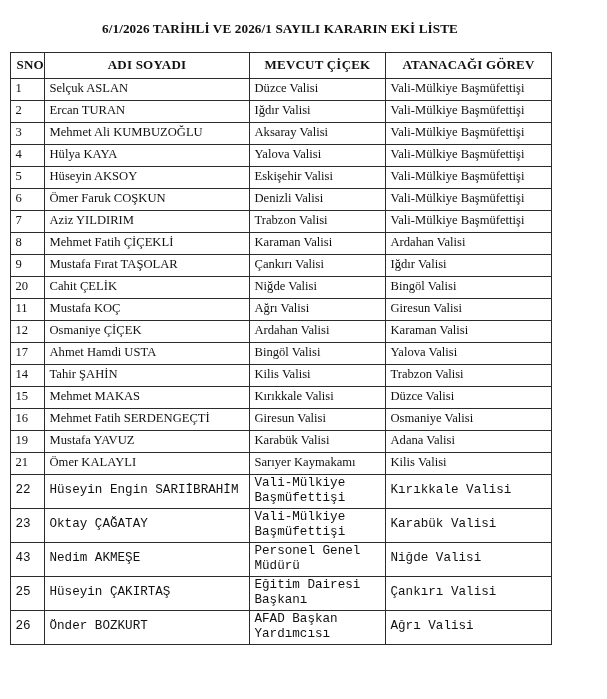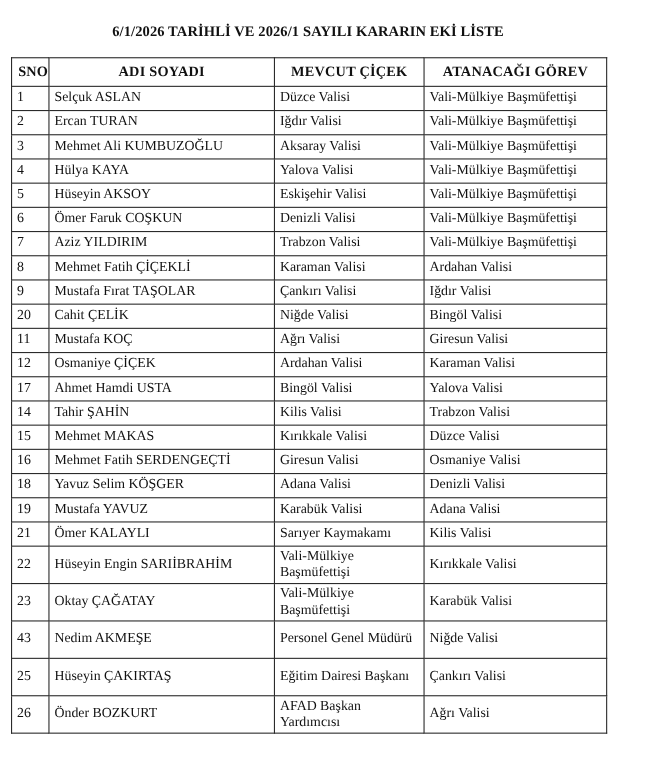--- a/index.html
+++ b/index.html
@@ -60,21 +60,21 @@
     padding-top: 1px;
     padding-bottom: 2px;
     letter-spacing: 0.2px;
   }
   thead th.th-sno { text-align: left; padding-left: 6px; }
   col.c-sno   { width: 34px; }
   col.c-name  { width: 205px; }
   col.c-cur   { width: 136px; }
   col.c-new   { width: 166px; }
   tbody tr { height: 22px; }
-  tbody tr.tall { height: 34px; }
+  tbody tr.tall { height: 34px; font-family: Liberation Mono, monospace; }
   td.cell-sno { padding-left: 6px; }
   td.cell-wrap { white-space: normal; }
   td.cell-nowrap { white-space: nowrap; }
 </style>
 </head>
 <body>
 
 <div class="page">
 
   <h1 class="doc-title">6/1/2026 TARİHLİ VE 2026/1 SAYILI KARARIN EKİ LİSTE</h1>
@@ -186,26 +186,20 @@
             <td class="cell-wrap">Kırıkkale Valisi</td>
             <td class="cell-wrap">Düzce Valisi</td>
           </tr>
           <tr>
             <td class="cell-sno cell-nowrap">16</td>
             <td class="cell-nowrap">Mehmet Fatih SERDENGEÇTİ</td>
             <td class="cell-wrap">Giresun Valisi</td>
             <td class="cell-wrap">Osmaniye Valisi</td>
           </tr>
           <tr>
-            <td class="cell-sno cell-nowrap">18</td>
-            <td class="cell-nowrap">Yavuz Selim KÖŞGER</td>
-            <td class="cell-wrap">Adana Valisi</td>
-            <td class="cell-wrap">Denizli Valisi</td>
-          </tr>
-          <tr>
             <td class="cell-sno cell-nowrap">19</td>
             <td class="cell-nowrap">Mustafa YAVUZ</td>
             <td class="cell-wrap">Karabük Valisi</td>
             <td class="cell-wrap">Adana Valisi</td>
           </tr>
           <tr>
             <td class="cell-sno cell-nowrap">21</td>
             <td class="cell-nowrap">Ömer KALAYLI</td>
             <td class="cell-wrap">Sarıyer Kaymakamı</td>
             <td class="cell-wrap">Kilis Valisi</td>

